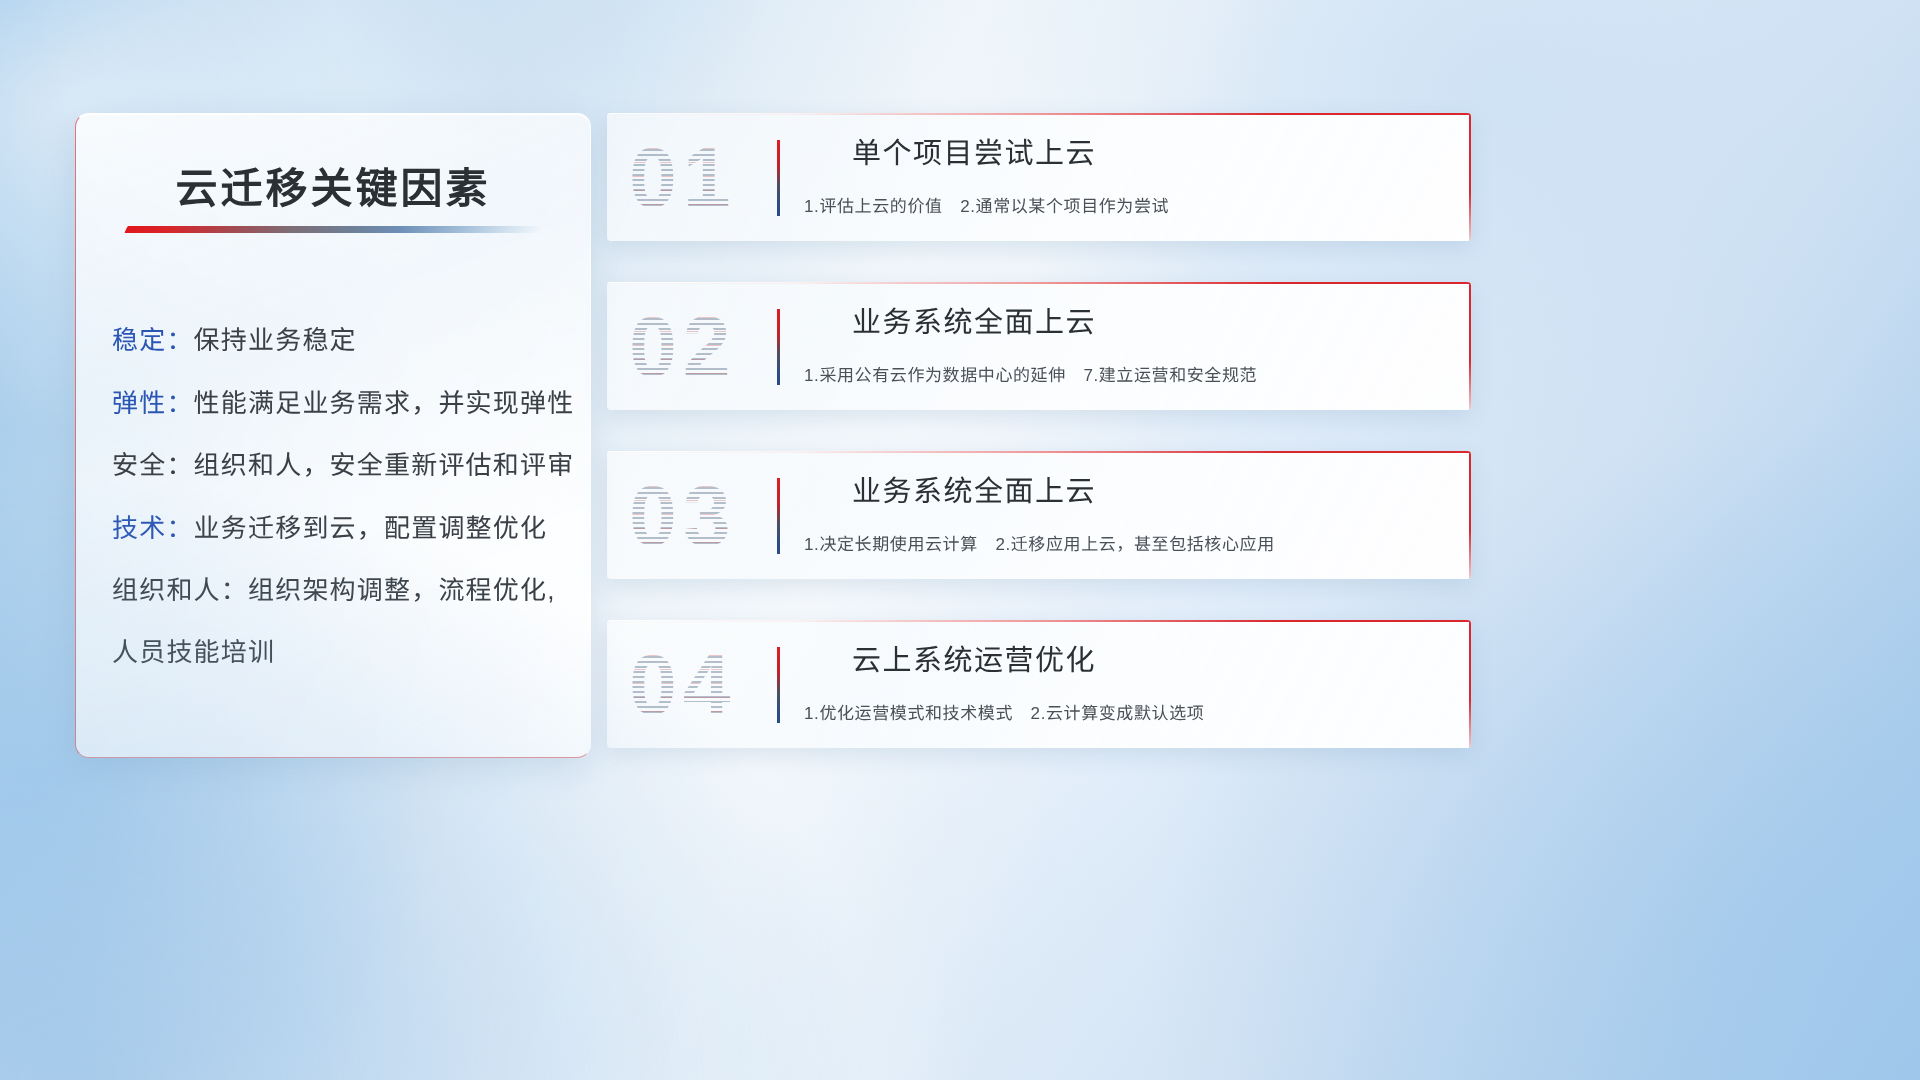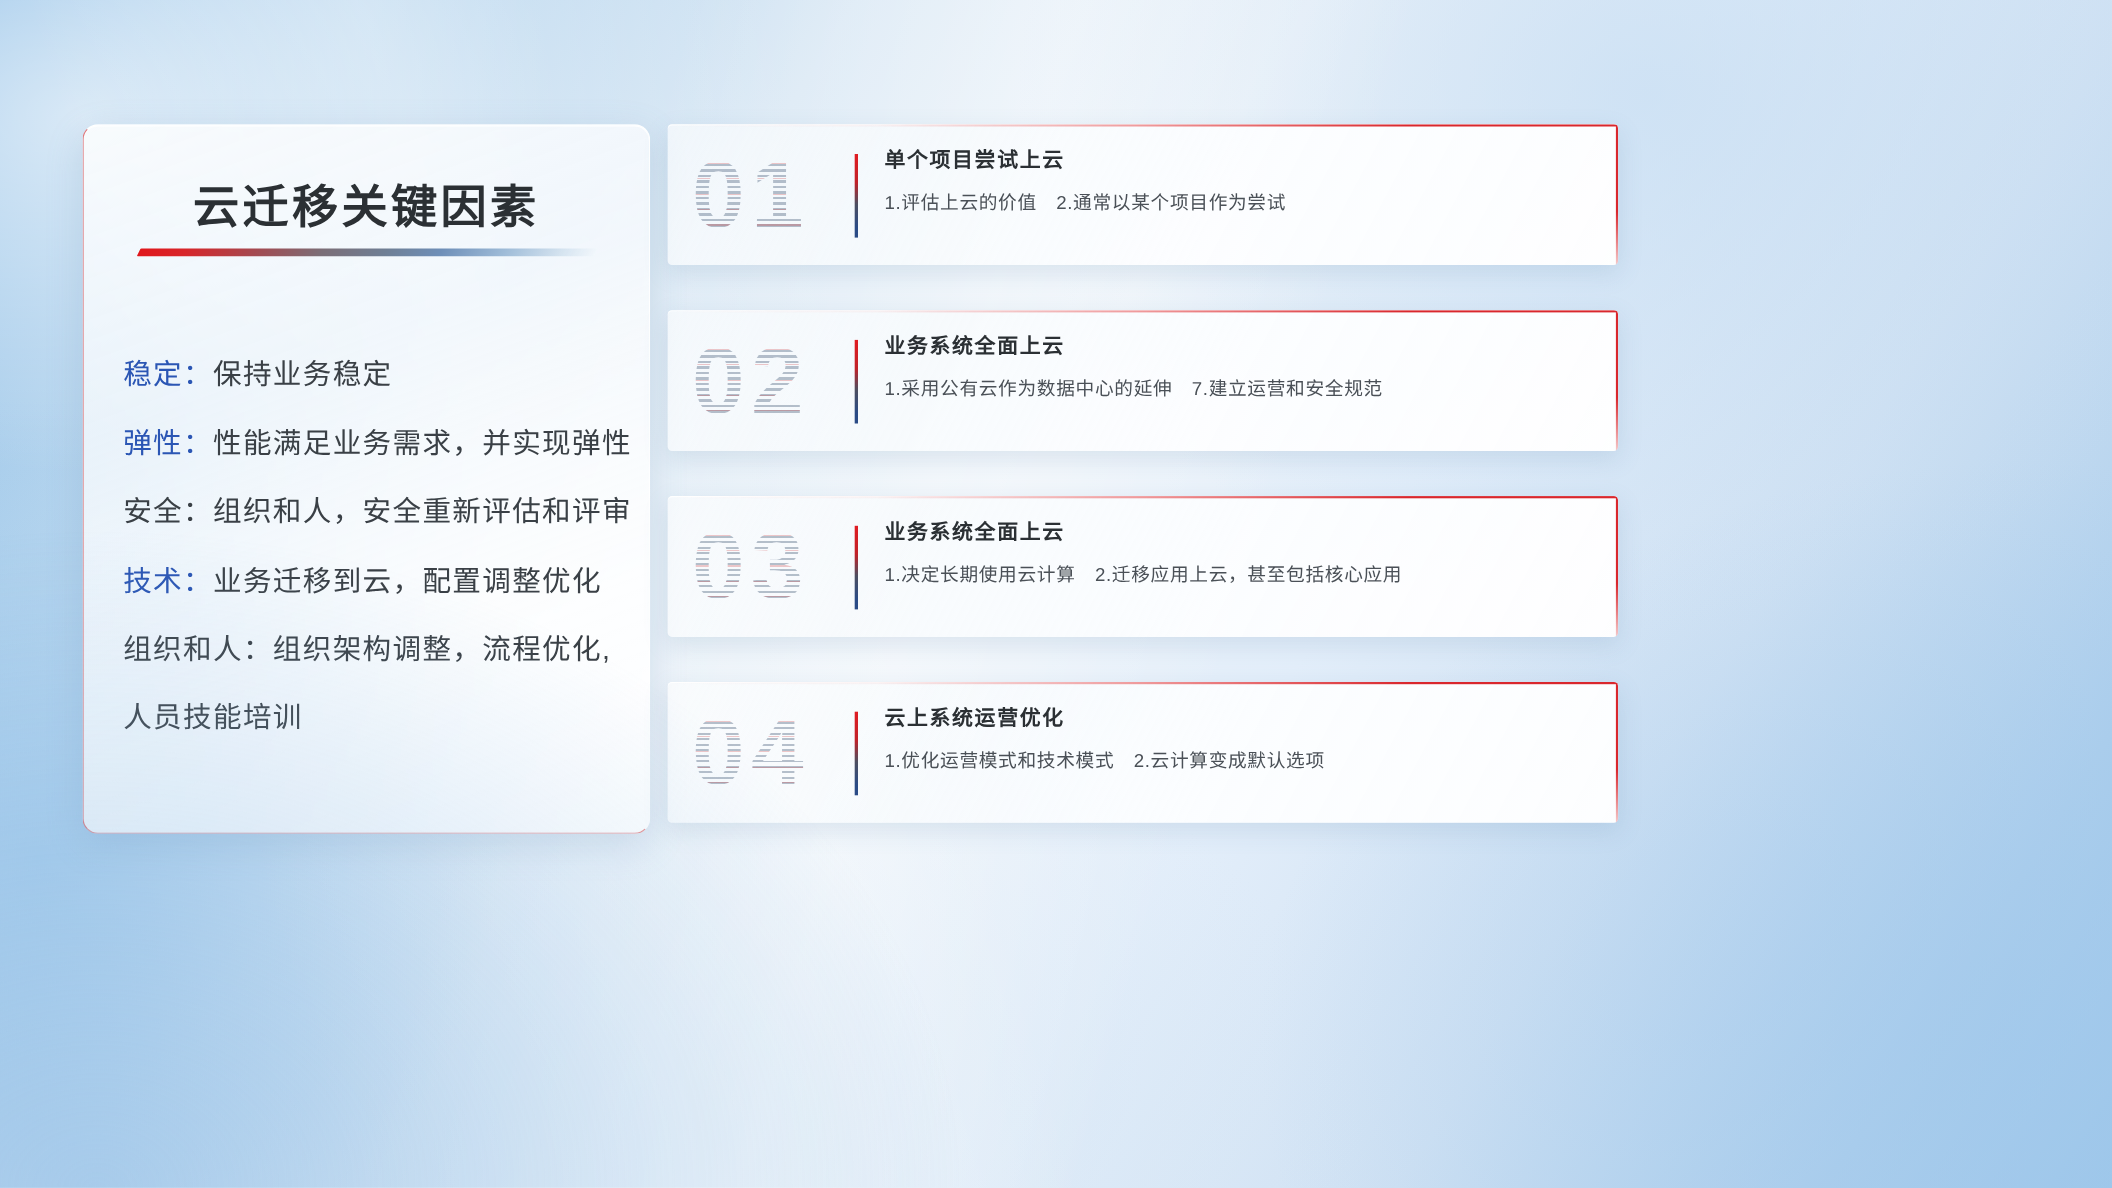--- a/index.html
+++ b/index.html
@@ -181,28 +181,29 @@
     left:170px; top:27px;
     width:3px; height:76px;
     background:linear-gradient(180deg,#e01c22 0%, #c12229 34%, #4d4f60 60%, #2a4b86 88%, #2a4b86 100%);
   }
 
   .card-text{
     position:absolute;
     left:197px; top:22px; right:24px;
   }
   .card-title{
-    font-size:19px;
-    font-weight:bold;
+    font-size:29px;
+    font-weight:normal;
     letter-spacing:1.5px;
     color:#2b3034;
     line-height:1.25;
+    margin-left:48px;
   }
   .card-desc{
-    margin-top:11px;
+    margin-top:21px;
     font-size:17px;
     letter-spacing:.6px;
     color:#4a5057;
     white-space:nowrap;
   }
 </style>
 </head>
 <body>
 
 <div id="stage">

